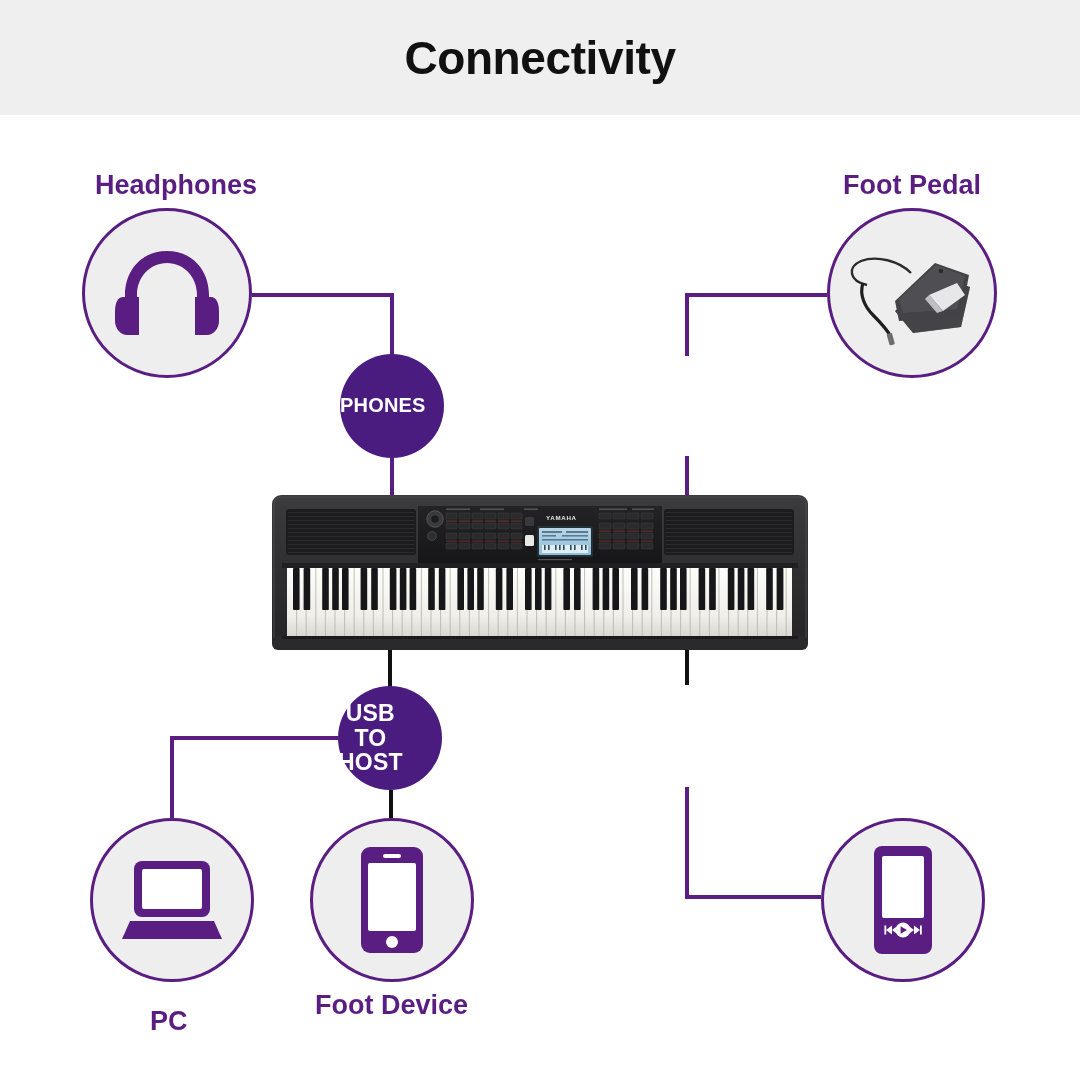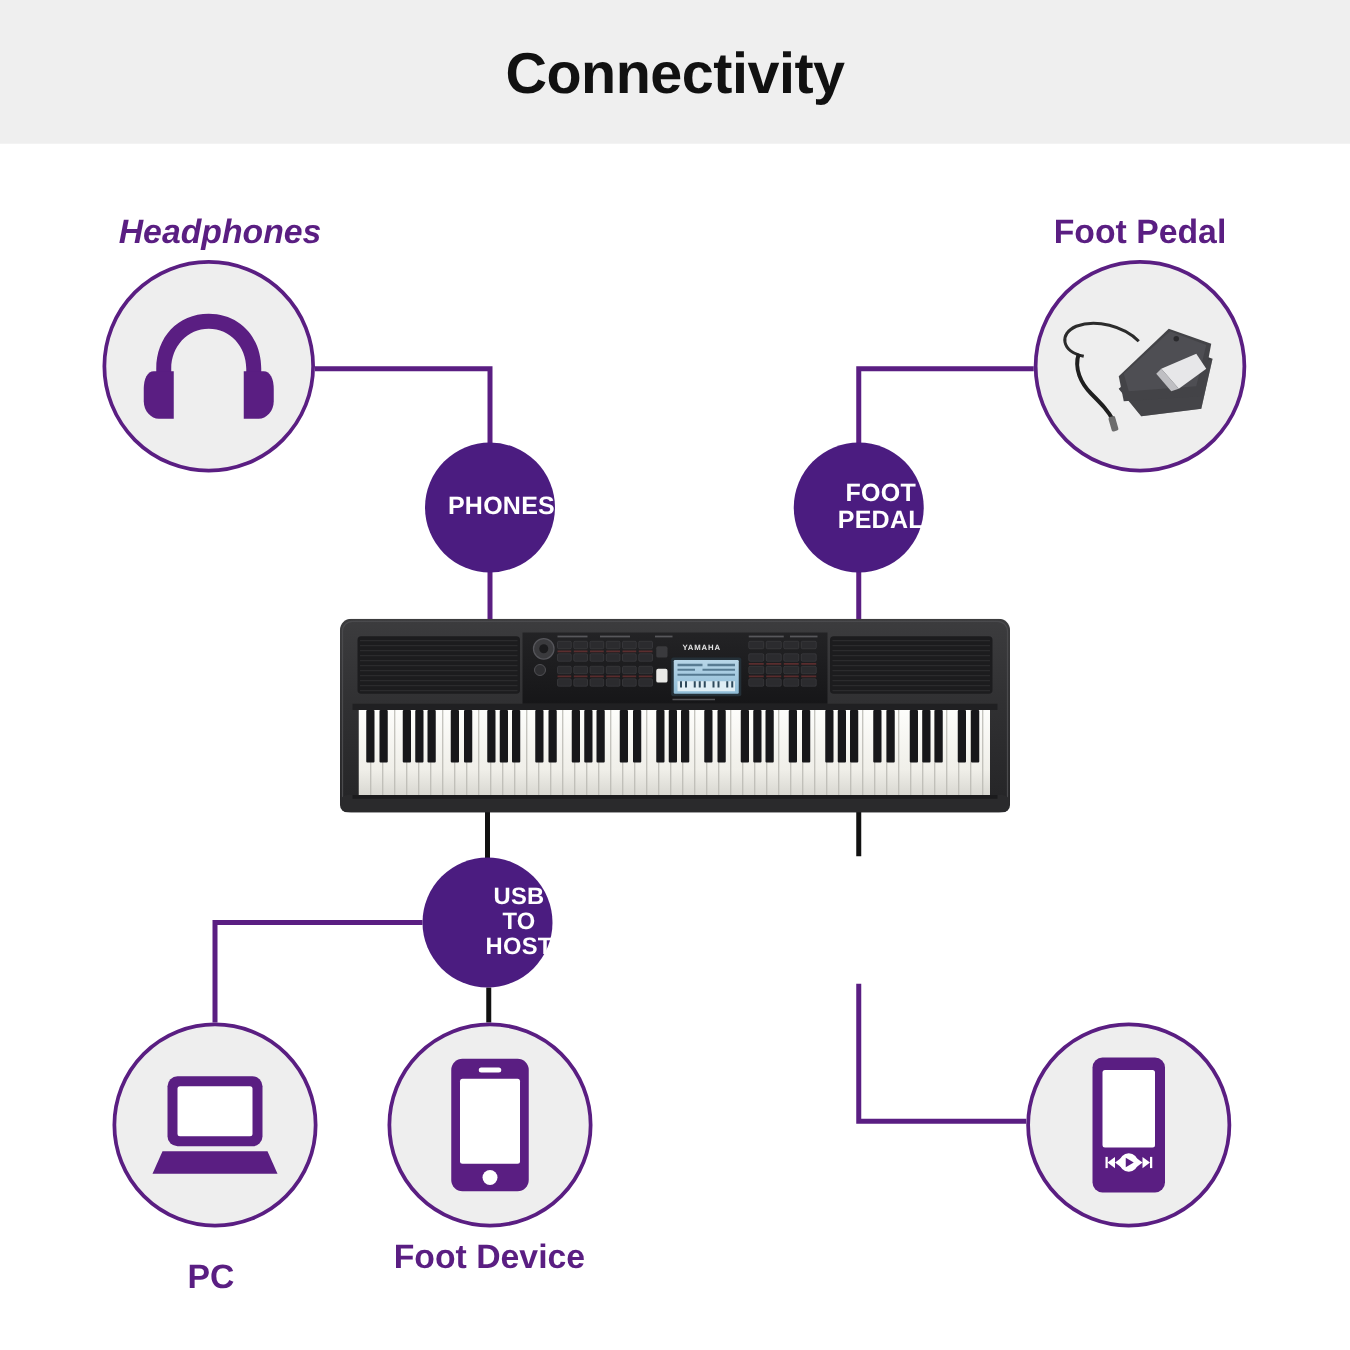--- a/index.html
+++ b/index.html
@@ -31,30 +31,30 @@
   .device{
     position:absolute;border-radius:50%;
     background:#eeeeee;border:3px solid #5A1E82;
     box-sizing:border-box;
     display:flex;align-items:center;justify-content:center;
   }
   
   .port{
     position:absolute;border-radius:50%;
     background:#4B1C80;
-    display:flex;align-items:center;justify-content:flex-end;
+    display:flex;align-items:center;justify-content:flex-start;
     text-align:center;
   }
   .port-label{
     color:#ffffff;font-weight:bold;font-size:20px;line-height:1.07;
     letter-spacing:0.2px;
     font-family:"Liberation Sans","DejaVu Sans",sans-serif;
     white-space:pre-line;
   }
-  .port-label.small{font-size:19px;}
+  .port-label.small{font-size:23px;}
 
   
   .dev-label{
     position:absolute;color:#5A1E82;font-weight:bold;font-size:27px;
     font-family:"Liberation Sans","DejaVu Sans",sans-serif;
     white-space:nowrap;
   }
 
   
   #keyboard{position:absolute;}
@@ -89,21 +89,21 @@
     <path d="M687,787 L687,897 L821,897" fill="none" stroke="#5A1E82" stroke-width="4"></path>
   </svg>
 
   <div class="device" style="left:82px;top:208px;width:170px;height:170px;">
     <svg width="108" height="92" viewBox="0 0 108 92">
       <path d="M54,4 C29,4 12,23 12,48 L12,54 L24,54 L24,48 C24,30 37,16 54,16 C71,16 84,30 84,48 L84,54 L96,54 L96,48 C96,23 79,4 54,4 Z" fill="#5A1E82"></path>
       <path d="M10,50 L26,50 L26,88 L14,88 C8,88 2,82 2,74 L2,64 C2,56 5,50 10,50 Z" fill="#5A1E82"></path>
       <path d="M98,50 L82,50 L82,88 L94,88 C100,88 106,82 106,74 L106,64 C106,56 103,50 98,50 Z" fill="#5A1E82"></path>
     </svg>
   </div>
-  <div class="dev-label" style="left:95px;top:170px;font-style:italic;">Headphones</div>
+  <div class="dev-label" style="left:95px;top:170px;">Headphones</div>
 
   <div class="device" style="left:827px;top:208px;width:170px;height:170px;">
     <svg width="150" height="120" viewBox="0 0 150 120">
 
       <path d="M30,52 C12,48 10,34 24,28 C40,22 62,28 74,40" fill="none" stroke="#2b2b2b" stroke-width="2.4"></path>
       <path d="M26,50 C22,62 28,74 36,82 C44,90 50,96 54,104" fill="none" stroke="#1f1f1f" stroke-width="3.2"></path>
       <rect x="51" y="100" width="5.5" height="12" rx="1.5" fill="#6d6d6d" transform="rotate(-16 54 106)"></rect>
 
       <path d="M58,78 L100,42 L133,54 L124,94 L76,100 Z" fill="#3c3c40"></path>
       <path d="M58,78 L76,100 L124,94 L133,54 Z" fill="#4a4a4f" opacity="0.55"></path>
@@ -425,24 +425,20 @@
 
       <rect x="0" y="141" width="536" height="14" rx="6" fill="#2a2a2c"></rect>
       <rect x="10" y="141" width="516" height="3" fill="#1b1b1d"></rect>
     </svg>
   </div>
 
   <div class="port" style="left:340px;top:354px;width:104px;height:104px;">
     <span class="port-label">PHONES</span>
   </div>
 
-  <div class="port" style="left:635px;top:354px;width:104px;height:104px;">
-    <span class="port-label">FOOT
-PEDAL</span>
-  </div>
 
   <div class="port" style="left:338px;top:686px;width:104px;height:104px;">
     <span class="port-label small">USB
 TO
 HOST</span>
   </div>
 
 
 </div>
 

